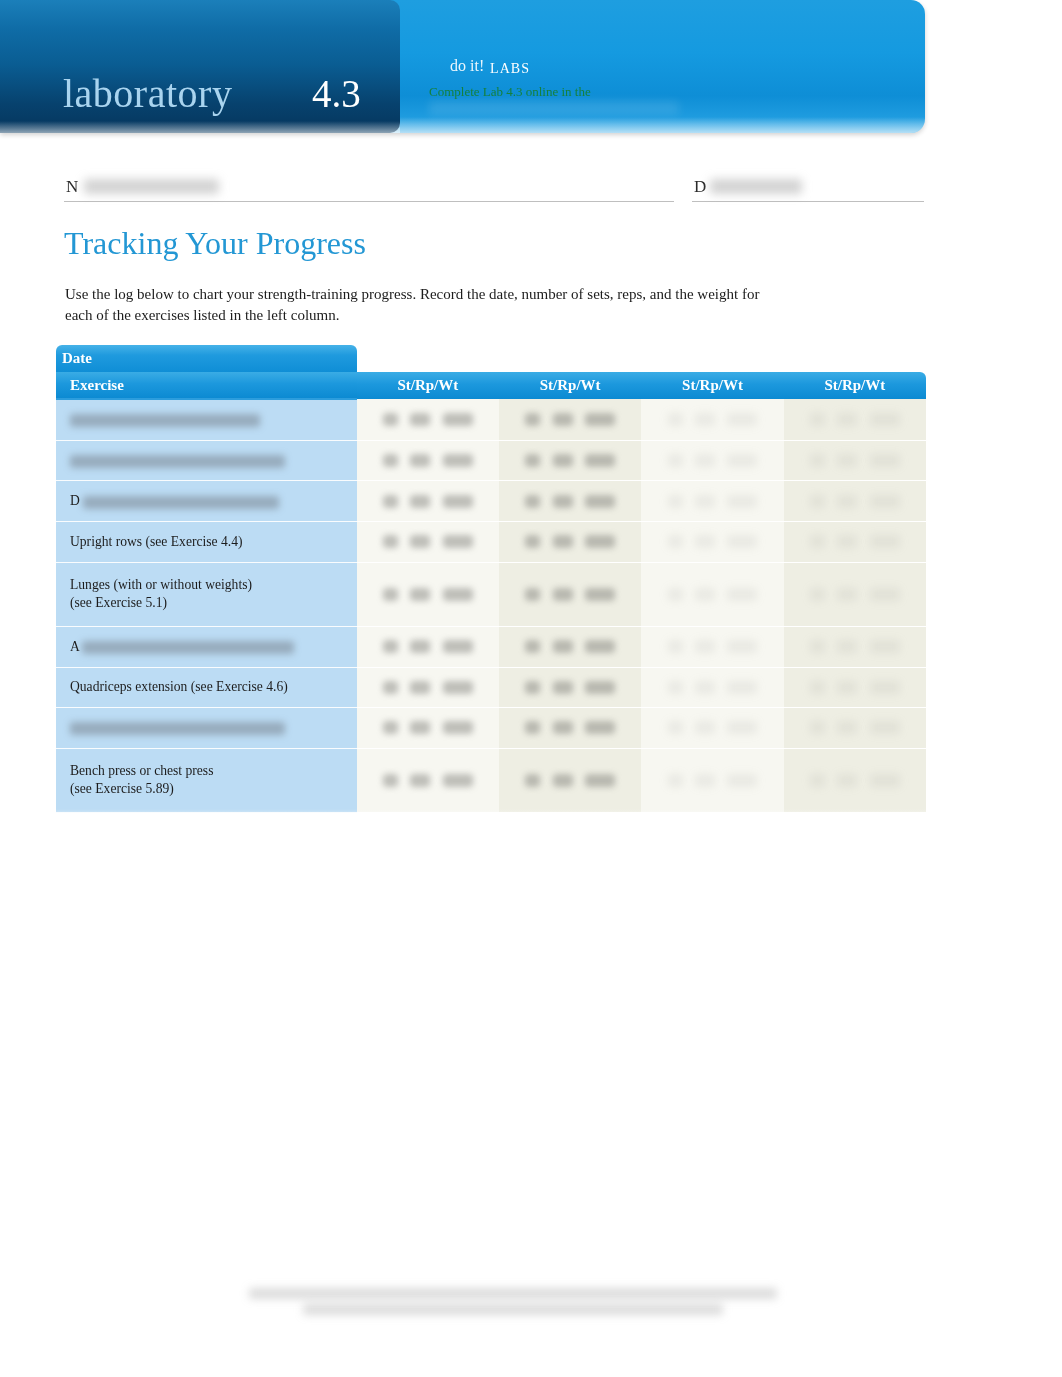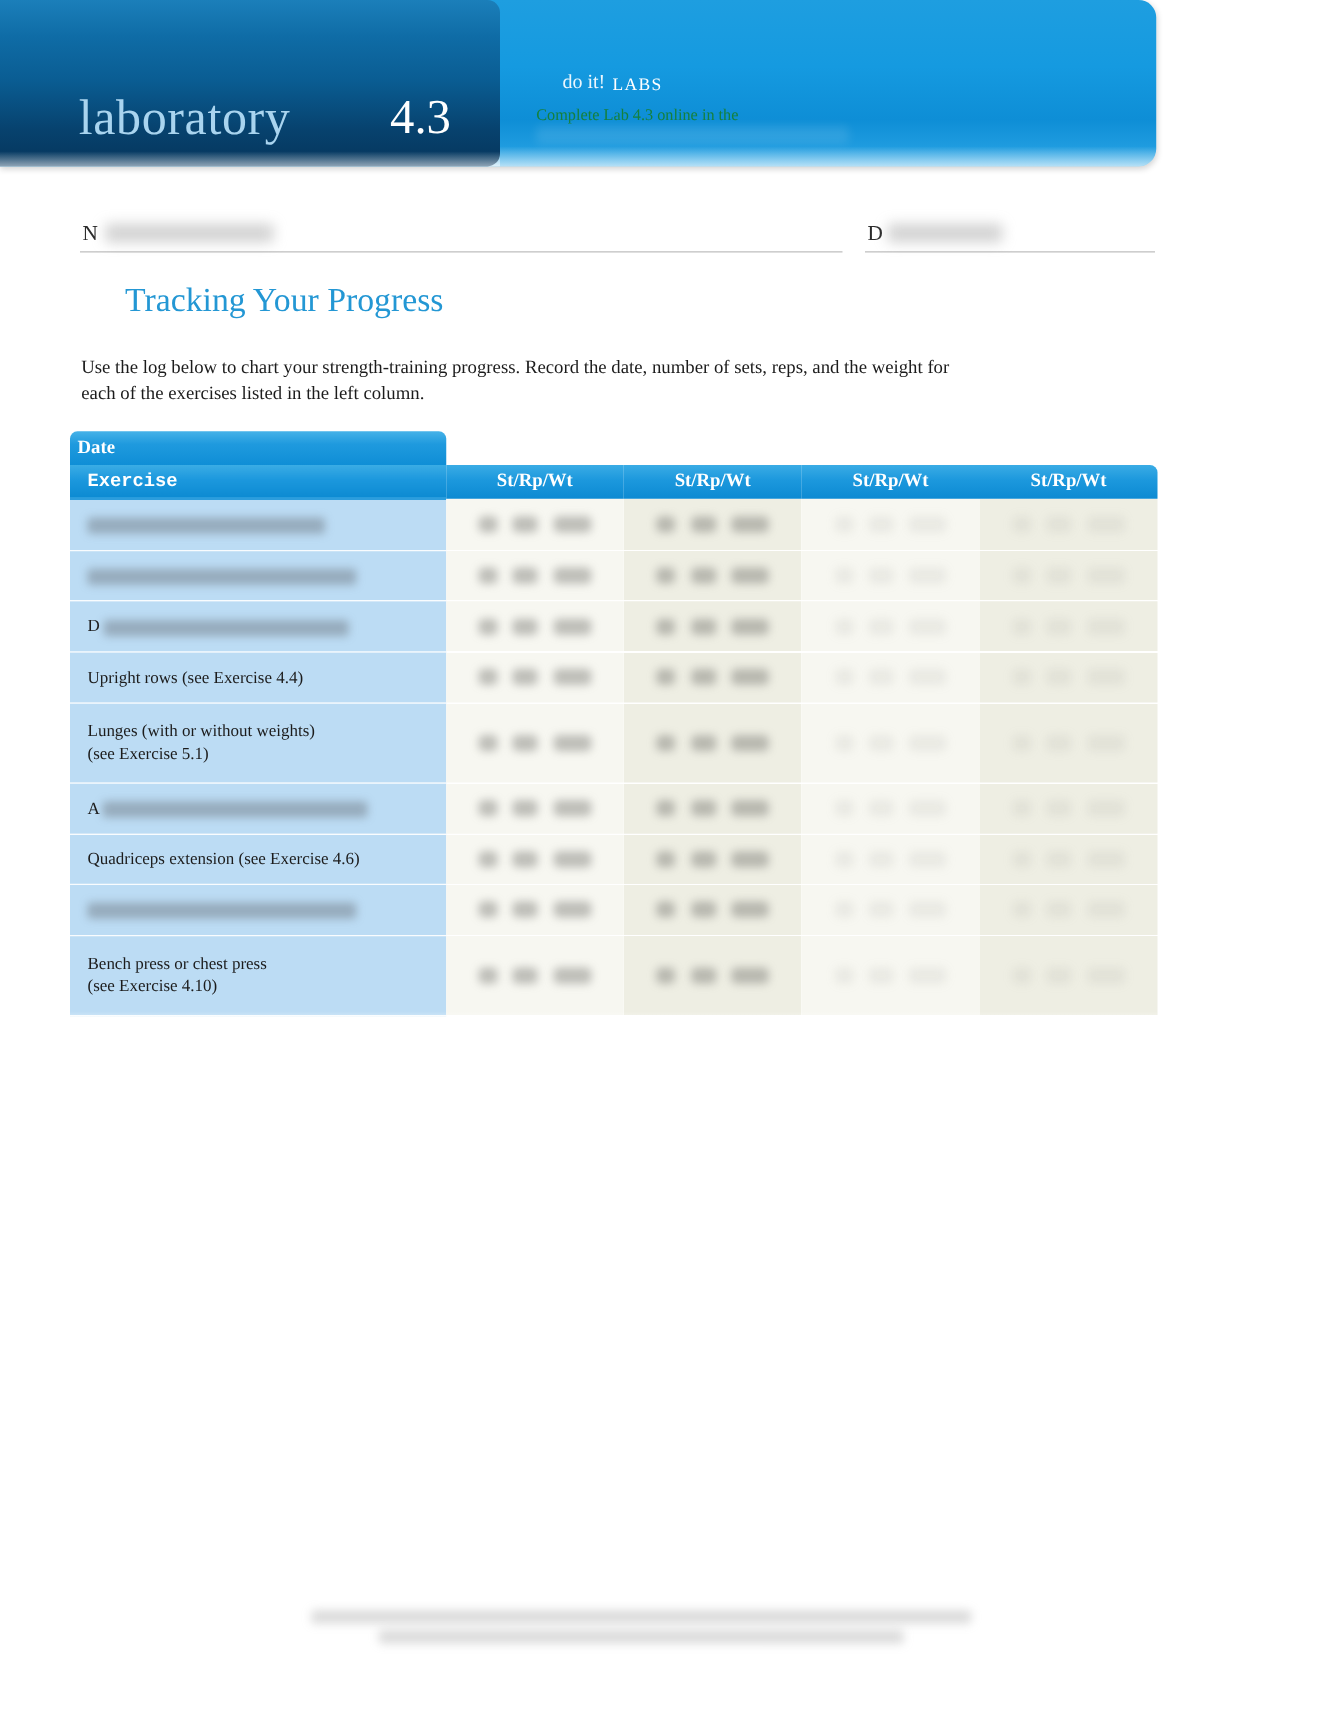--- a/index.html
+++ b/index.html
@@ -146,23 +146,22 @@
     border-radius: 3px;
   }
   .redact-name { left: 20px; bottom: 7px; width: 135px; height: 15px; }
   .redact-date { left: 18px; bottom: 7px; width: 92px; height: 15px; }
 
   
   .title {
     position: absolute;
     left: 64px;
     top: 225px;
-    font-size: 27px;
+    font-size: 32px;
     color: #2397d4;
-    margin-left: 36px;
   }
 
   .intro {
     position: absolute;
     left: 65px;
     top: 284px;
     width: 700px;
     font-size: 15px;
     line-height: 21px;
     color: #1c1c1c;
@@ -207,21 +206,20 @@
     padding-left: 6px;
     border-radius: 6px 6px 0 0;
   }
   .hdr-date-blank { background: transparent; }
 
   .hdr-ex-cell {
     background: linear-gradient(180deg, #3aace5 0%, #1c98dd 45%, #0c8ad2 100%);
     height: 27px;
     text-align: left;
     padding-left: 14px;
-    font-family: Liberation Mono, monospace;
   }
   .hdr-data-cell {
     background: linear-gradient(180deg, #3aace5 0%, #1c98dd 45%, #0c8ad2 100%);
     height: 27px;
     text-align: center;
   }
   .hdr-data-cell.last { border-radius: 0 6px 0 0; }
 
   .ex-cell {
     background: #bcdcf4;
@@ -609,21 +607,21 @@
             <td class="data-cell tint-b">
               <div class="marks">
                 <span class="mark s1 faint"></span>
                 <span class="mark s2 faint"></span>
                 <span class="mark s3 faint"></span>
               </div>
             </td>
           </tr>
           <tr class="row-sep">
             <td class="ex-cell"><span style="white-space: pre-line;">Bench press or chest press
-(see Exercise 4.10)</span></td>
+(see Exercise 5.89)</span></td>
             <td class="data-cell tint-a">
               <div class="marks">
                 <span class="mark s1"></span>
                 <span class="mark s2"></span>
                 <span class="mark s3"></span>
               </div>
             </td>
             <td class="data-cell tint-b">
               <div class="marks">
                 <span class="mark s1"></span>

